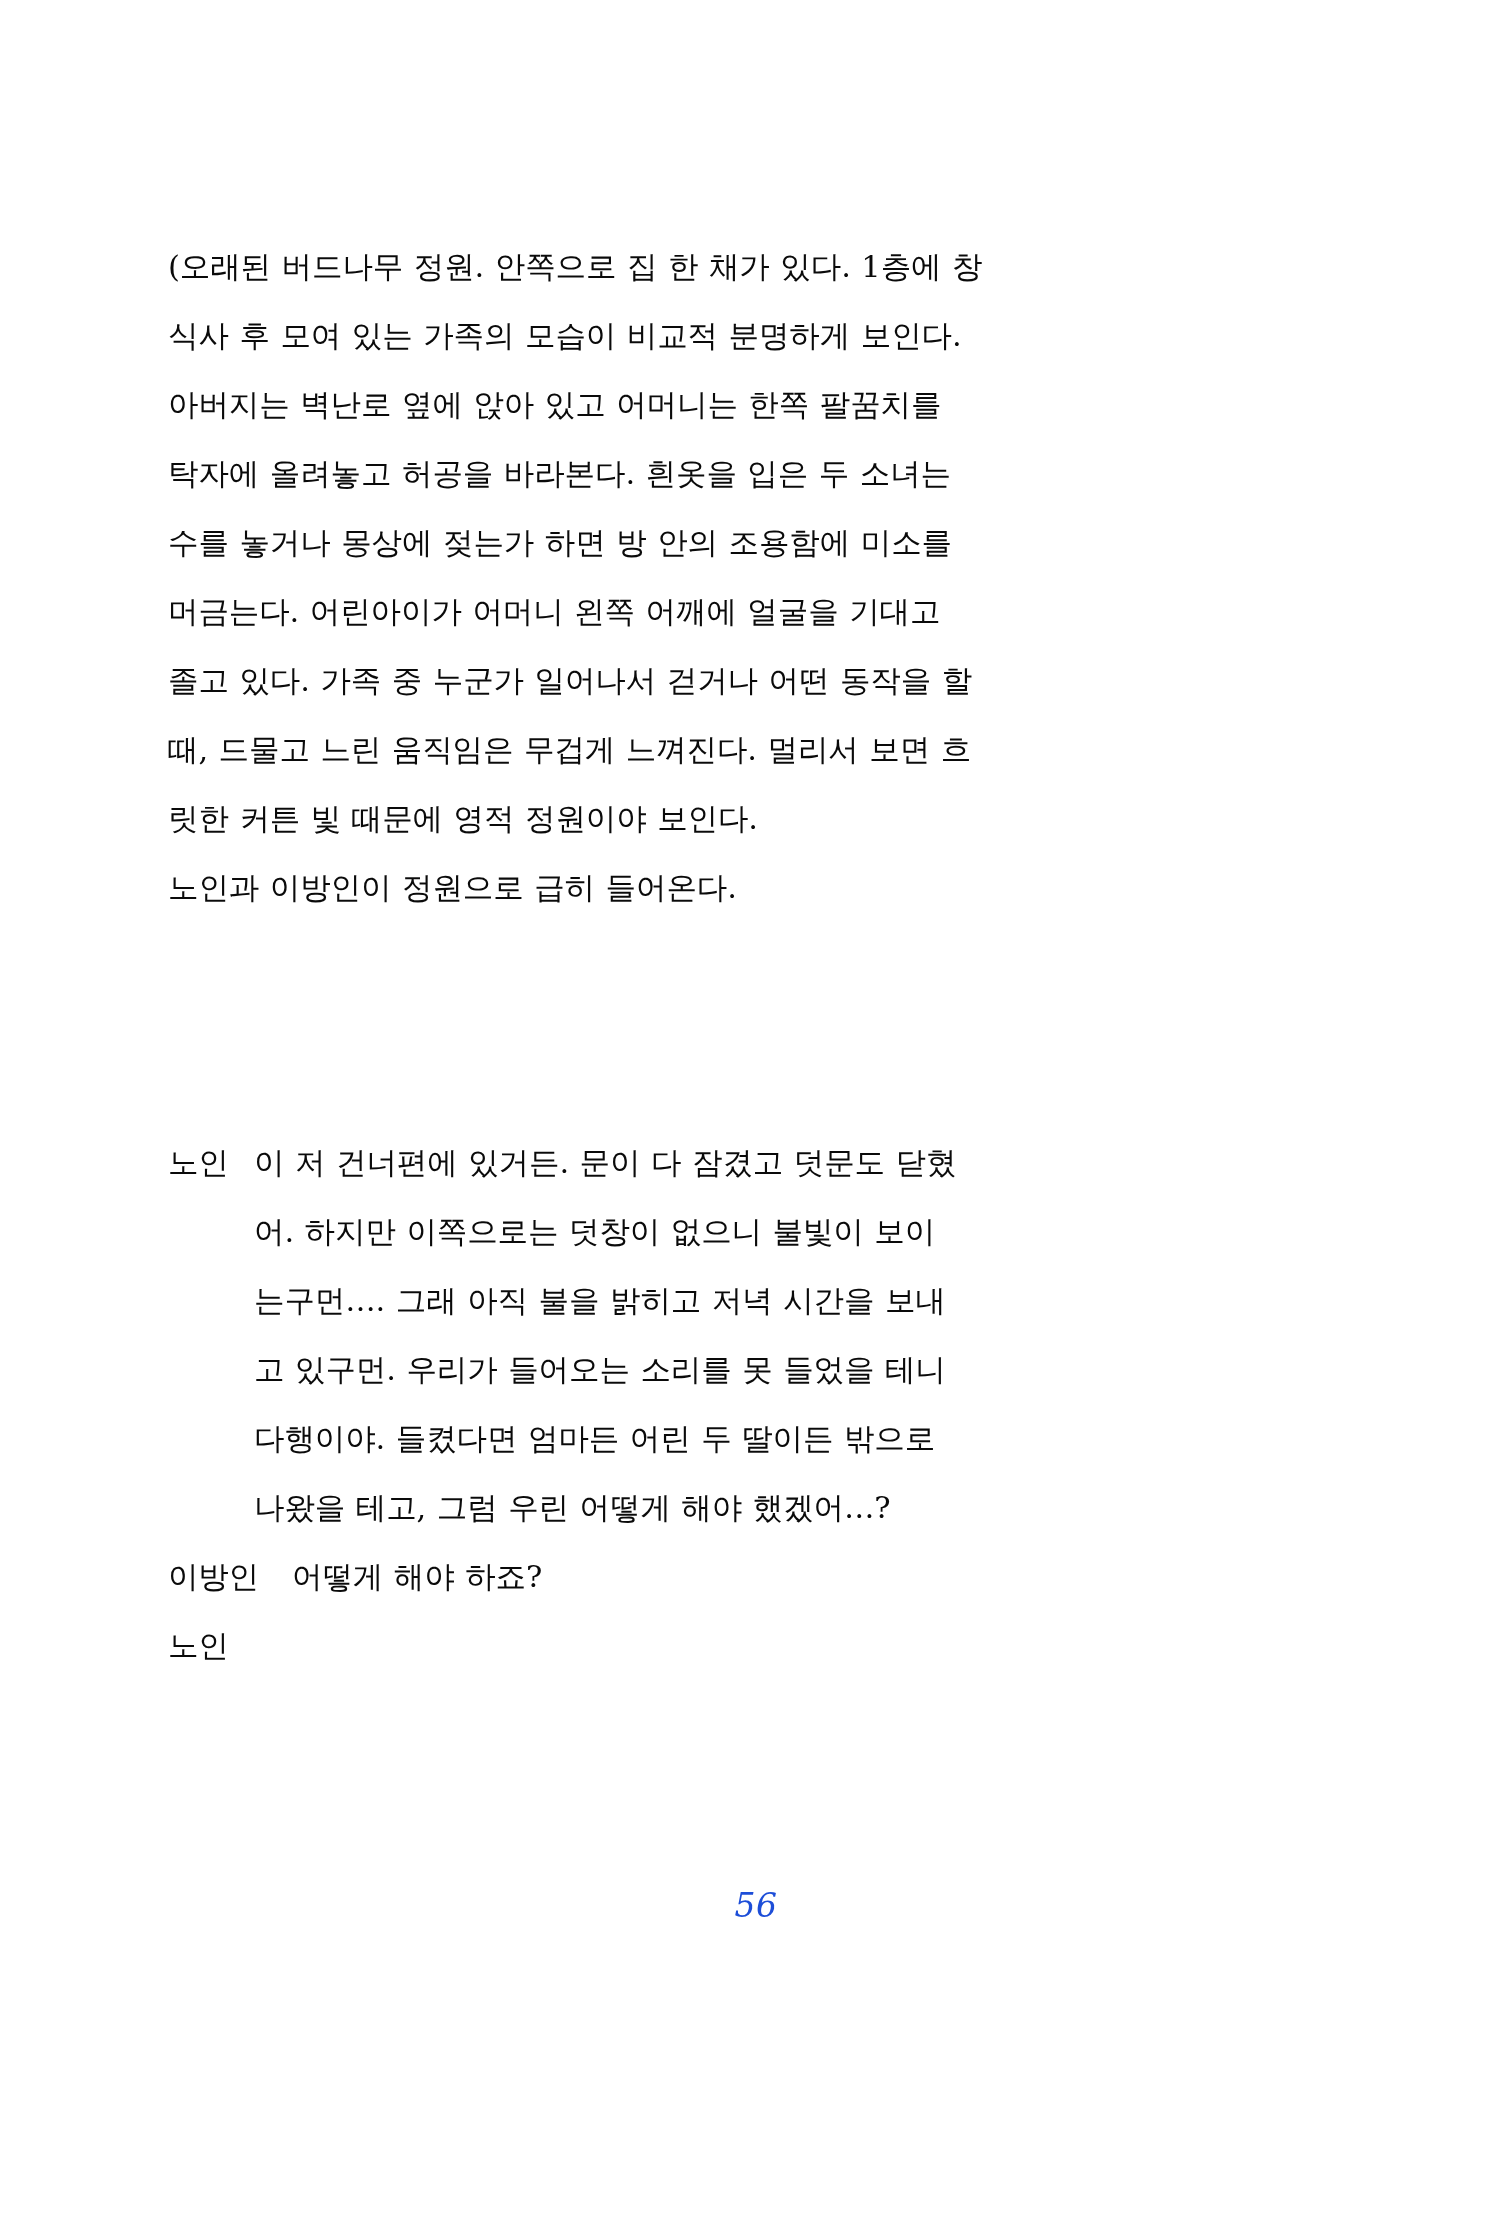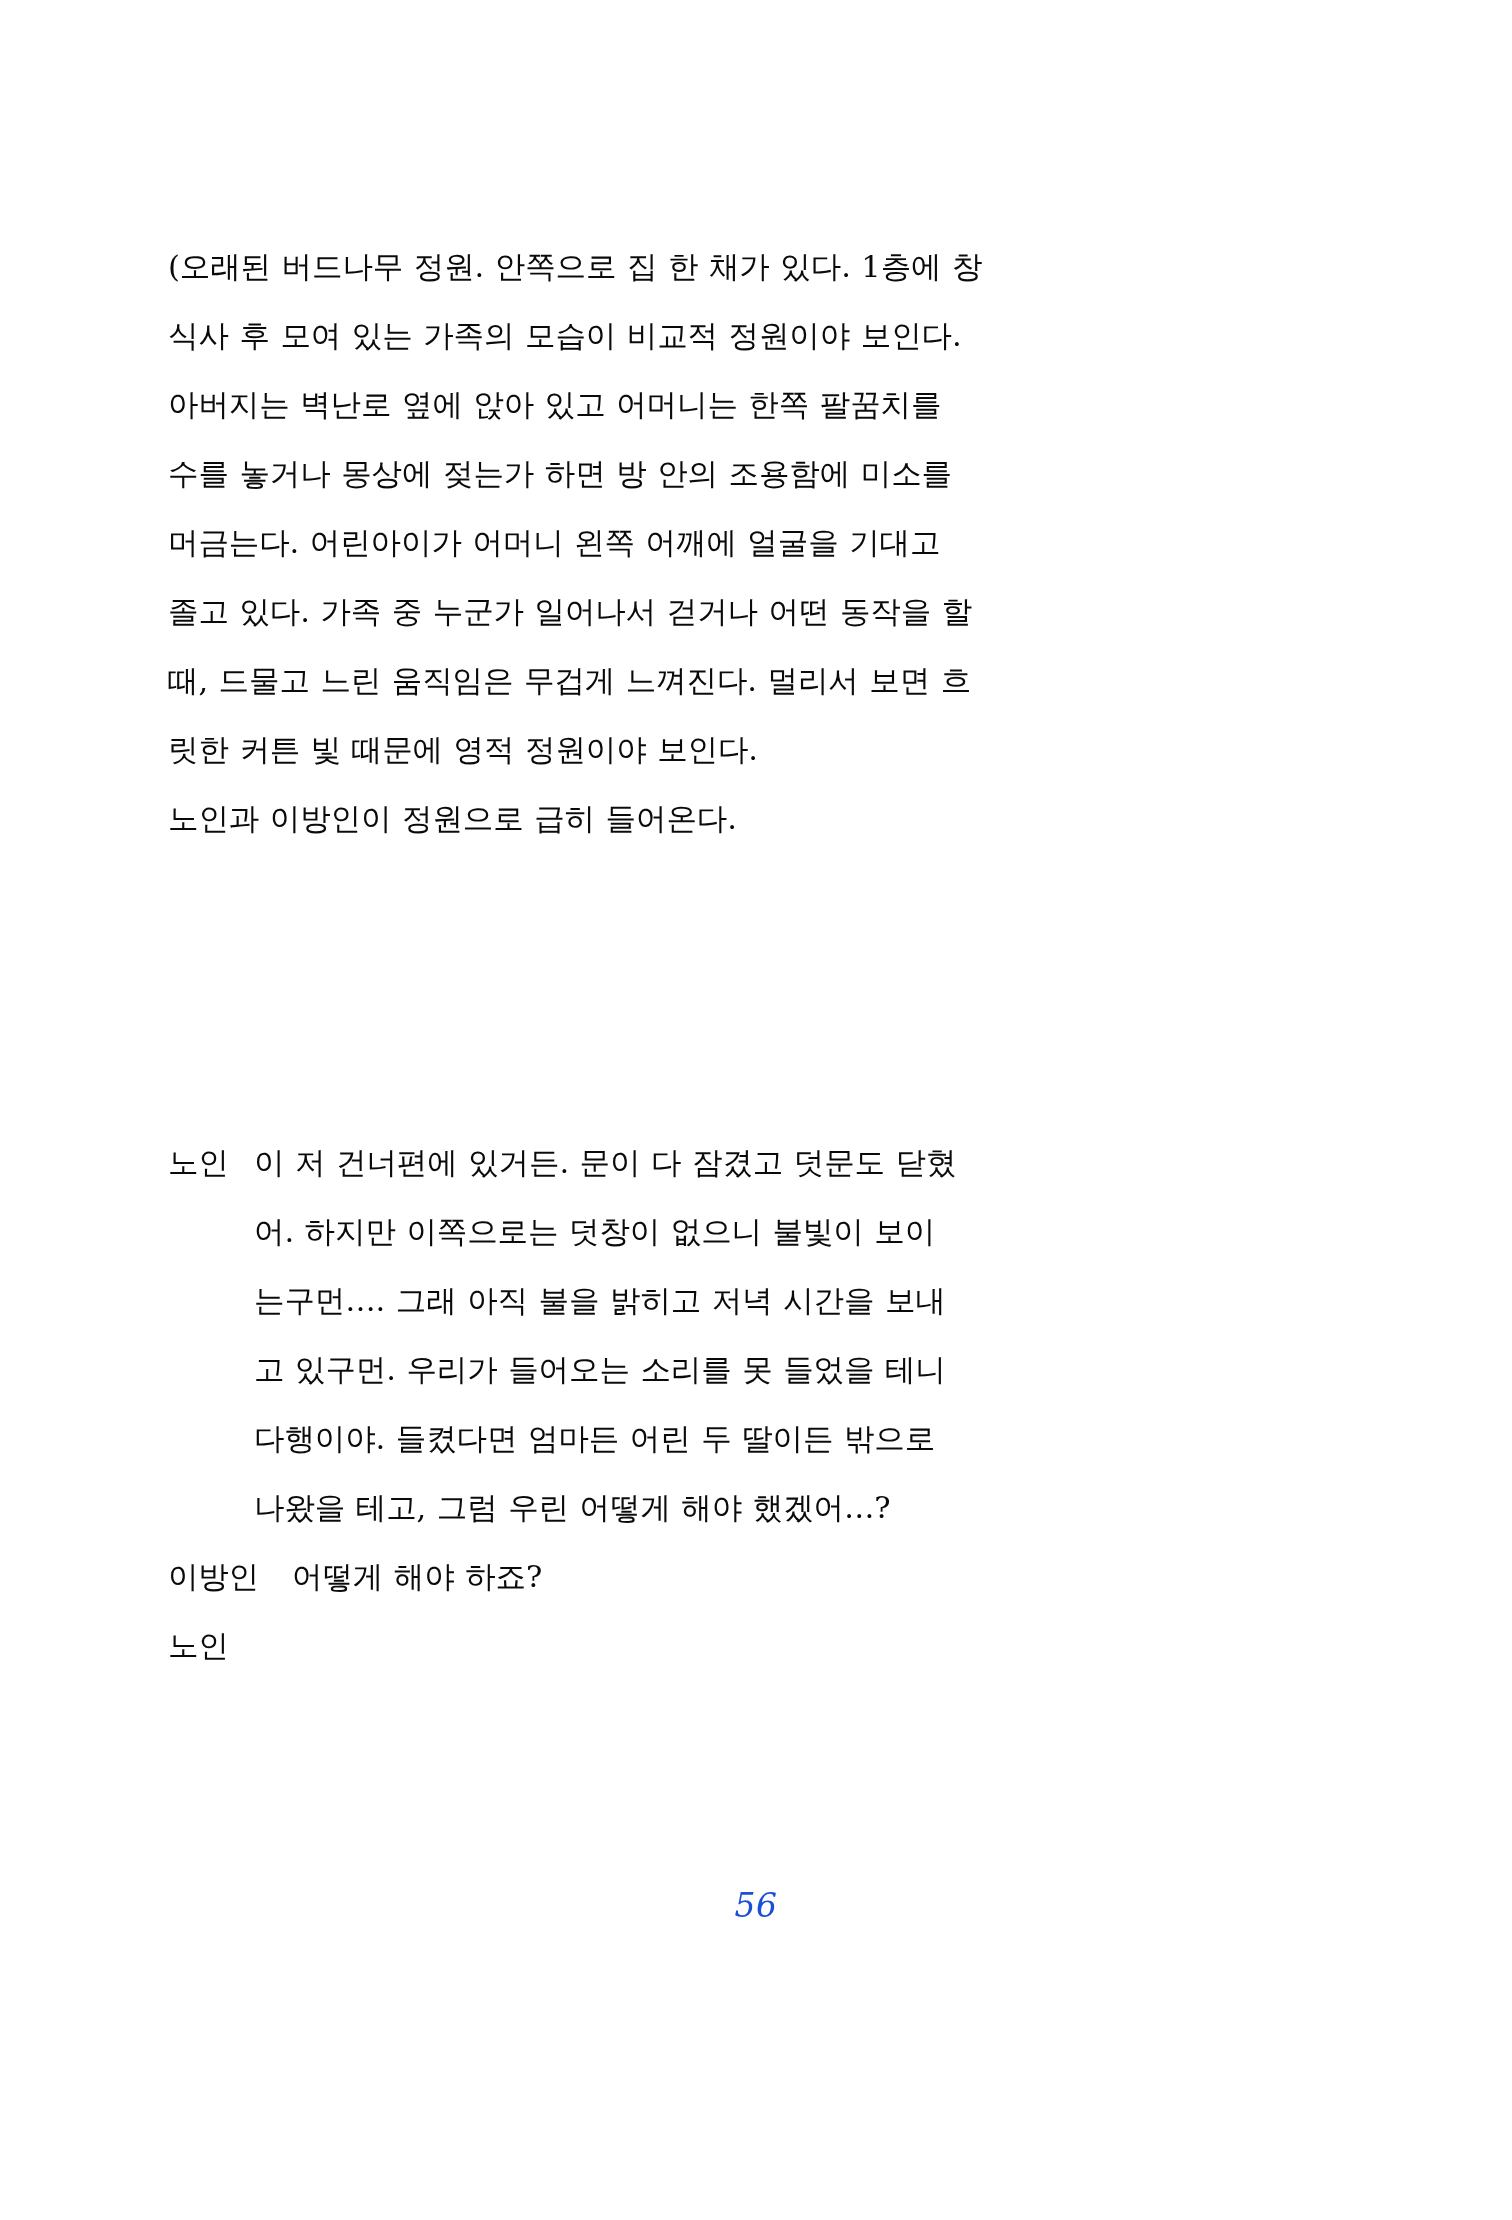--- a/index.html
+++ b/index.html
@@ -117,22 +117,23 @@
 </style>
 </head>
 <body>
 
 <div id="page">
 
   <div id="text-column">
 
     <div id="stage-direction" class="para">
       <span class="para-line">(오래된 버드나무 정원. 안쪽으로 집 한 채가 있다. 1층에 창</span>
-      <span class="para-line">식사 후 모여 있는 가족의 모습이 비교적 정원이야 보인다.</span>
+      <span class="para-line">식사 후 모여 있는 가족의 모습이 비교적 분명하게 보인다.</span>
       <span class="para-line">아버지는 벽난로 옆에 앉아 있고 어머니는 한쪽 팔꿈치를</span>
+      <span class="para-line">탁자에 올려놓고 허공을 바라본다. 흰옷을 입은 두 소녀는</span>
       <span class="para-line">수를 놓거나 몽상에 젖는가 하면 방 안의 조용함에 미소를</span>
       <span class="para-line">머금는다. 어린아이가 어머니 왼쪽 어깨에 얼굴을 기대고</span>
       <span class="para-line">졸고 있다. 가족 중 누군가 일어나서 걷거나 어떤 동작을 할</span>
       <span class="para-line">때, 드물고 느린 움직임은 무겁게 느껴진다. 멀리서 보면 흐</span>
       <span class="para-line">릿한 커튼 빛 때문에 영적 정원이야 보인다.</span>
     </div>
 
     <div id="narrative-block" class="para">
       <span class="para-line">노인과 이방인이 정원으로 급히 들어온다.</span>
     </div>

